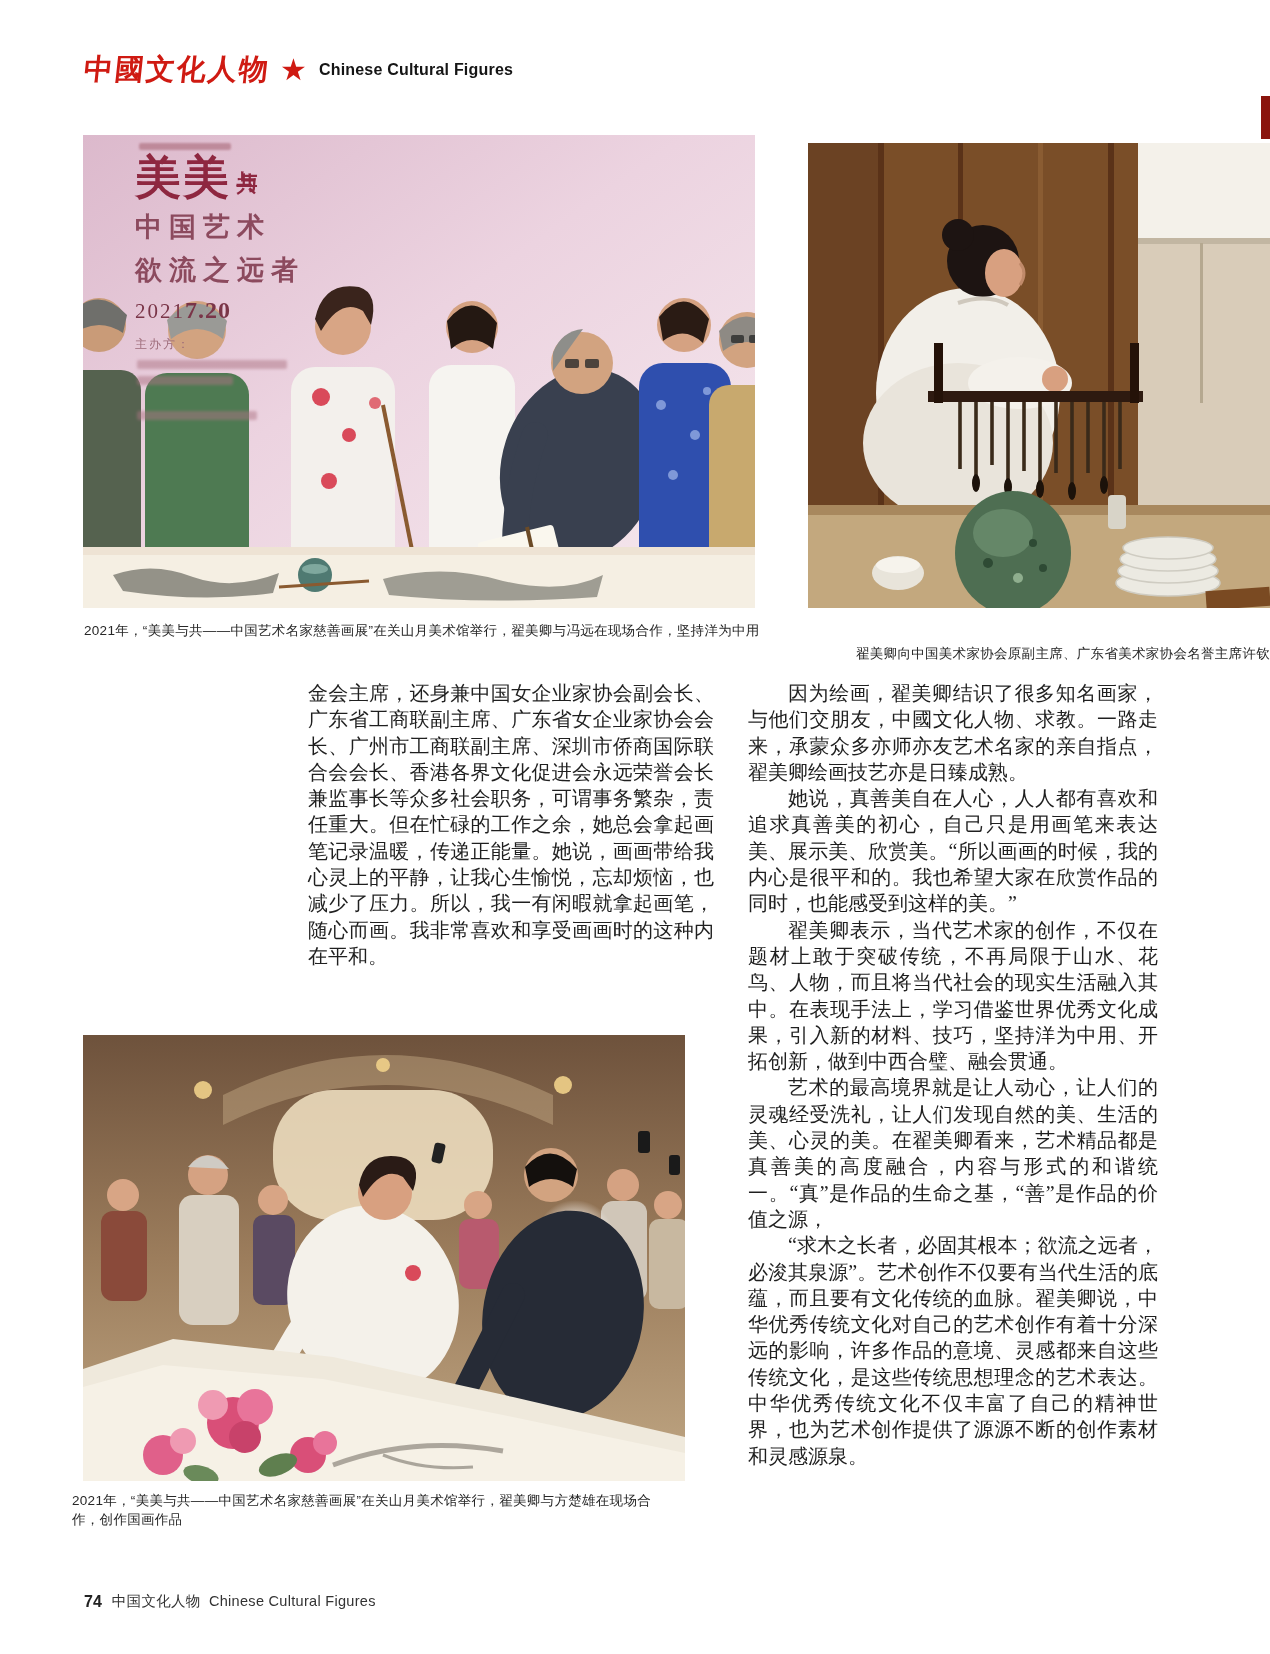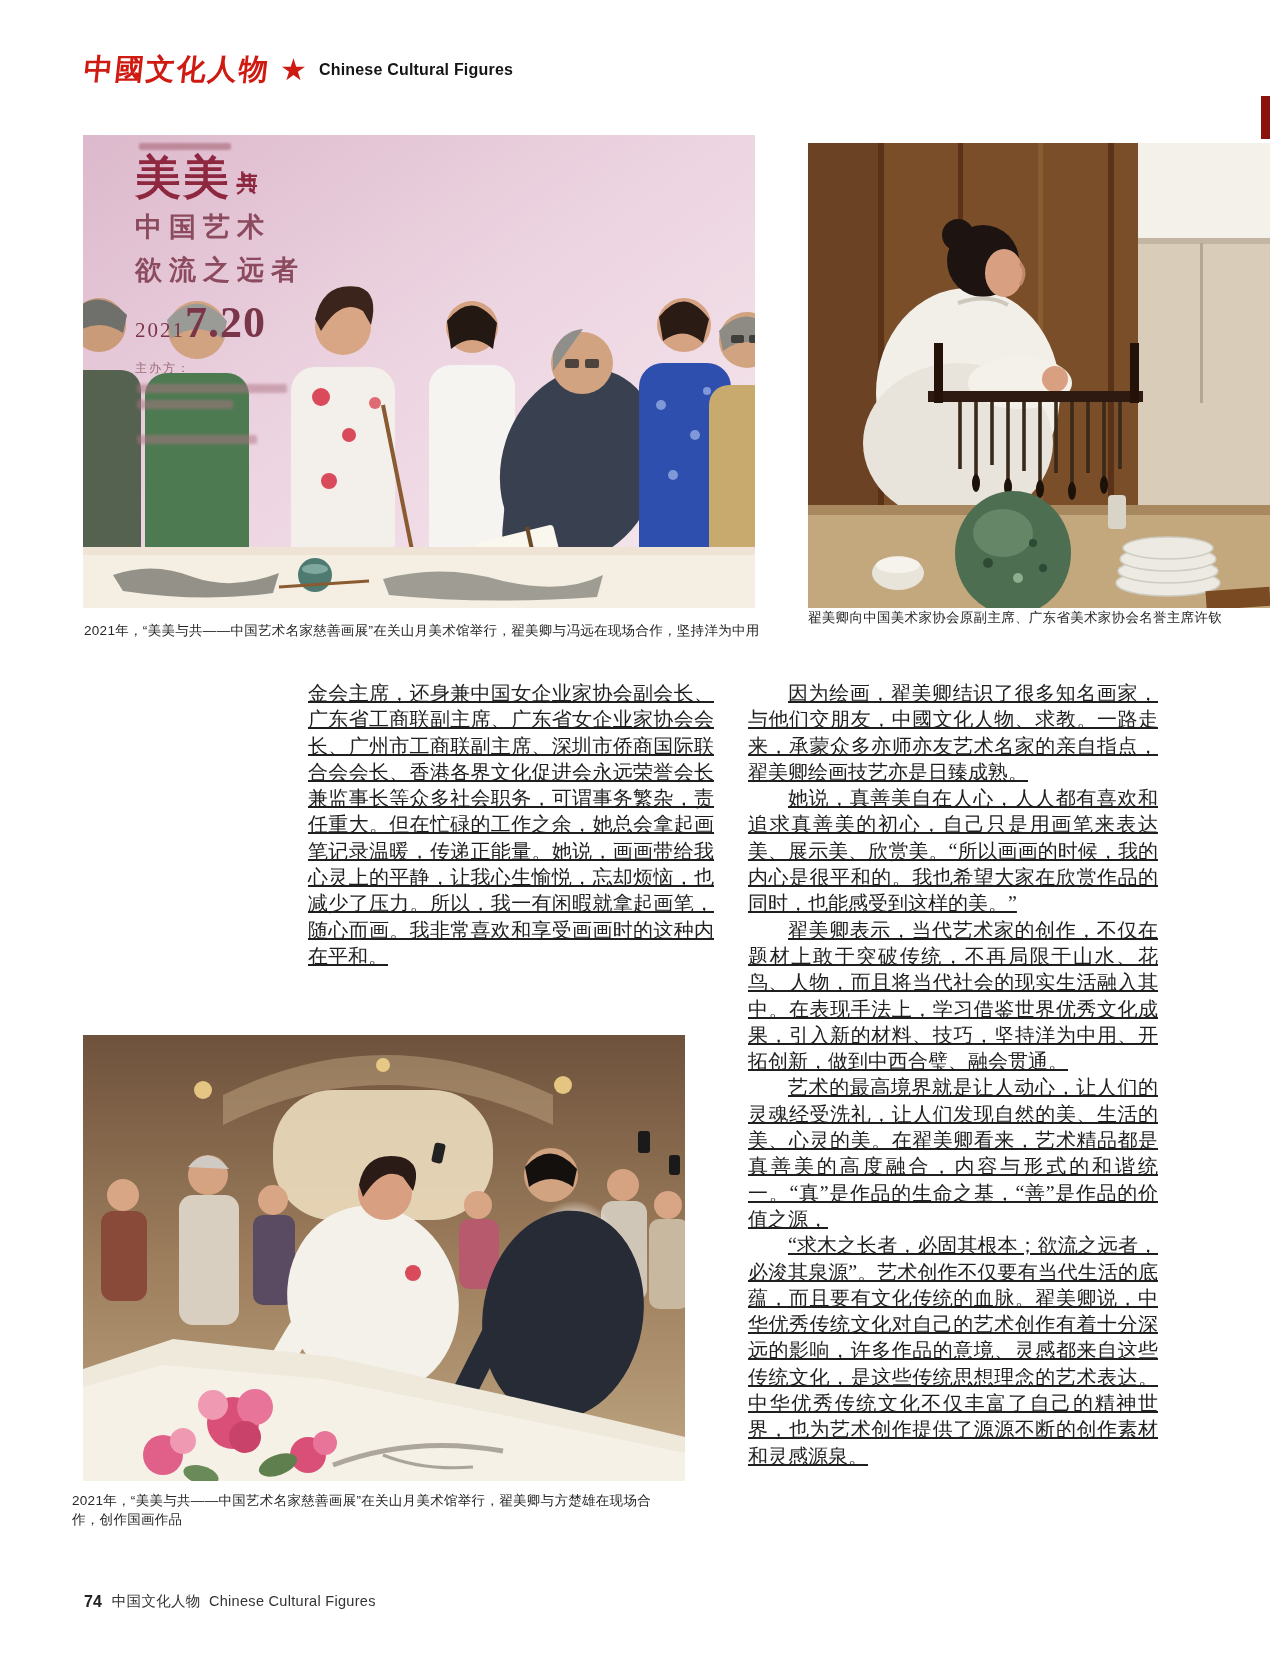--- a/index.html
+++ b/index.html
@@ -24,33 +24,33 @@
   .banner-logo{display:flex;align-items:flex-start;}
   .banner-logo-main{font-family:"Liberation Serif","DejaVu Serif",serif;font-weight:bold;
                     font-size:46px;line-height:1.05;color:#8e2740;letter-spacing:2px;}
   .banner-logo-side{writing-mode:vertical-rl;font-family:"Liberation Serif","DejaVu Serif",serif;
                     font-weight:bold;font-size:21px;color:#8e2740;margin-left:2px;letter-spacing:2px;}
   .banner-mini{width:92px;height:7px;background:#a4606f;opacity:.55;border-radius:2px;margin:2px 0 4px 4px;filter:blur(1px);}
   .banner-title{font-family:"Liberation Serif","DejaVu Serif",serif;font-size:27px;
                 letter-spacing:7px;color:#8c4a5e;font-weight:600;margin-top:7px;}
   .banner-date{margin-top:9px;color:#7a3548;font-family:"Liberation Serif","DejaVu Serif",serif;}
   .banner-date .yr{font-size:21px;letter-spacing:2px;}
-  .banner-date .day{font-size:44px;font-weight:bold;letter-spacing:1px;}
+  .banner-date .day{font-size:24px;font-weight:bold;letter-spacing:1px;}
   .banner-org{margin-top:12px;font-size:12px;color:#9c6a78;letter-spacing:2px;}
   .blur-line{width:150px;height:9px;background:#ad7484;opacity:.5;border-radius:2px;margin:7px 0 0 2px;filter:blur(1.4px);}
   .blur-line.short{width:96px;}
   .blur-line.lower{margin-top:26px;width:120px;}
   
   .caption{position:absolute;font-size:13.5px;color:#272727;letter-spacing:0.3px;line-height:19px;font-weight:500;}
   .cap1{left:84px;top:621px;width:700px;white-space:nowrap;}
-  .cap2{left:808px;top:608px;width:462px;white-space:nowrap;overflow:hidden;}
+  .cap2{left:808px;top:644px;width:462px;white-space:nowrap;overflow:hidden;text-align:right;}
   .cap3{left:72px;top:1491px;width:604px;}
   
   .col{position:absolute;top:680px;font-family:"Liberation Serif","DejaVu Serif",serif;
-       font-size:20px;line-height:26.3px;color:#1f1f1f;text-align:justify;text-decoration:underline;}
+       font-size:20px;line-height:26.3px;color:#1f1f1f;text-align:justify;}
   .col p{margin:0;}
   .col p.ind{text-indent:2em;}
   .col-left{left:308px;width:406px;}
   .col-right{left:748px;width:410px;}
   
   .folio{position:absolute;left:84px;top:1592px;display:flex;align-items:flex-end;color:#222;}
   .folio-num{font-weight:bold;font-size:16px;margin-right:10px;}
   .folio-text{font-size:14.5px;color:#333;letter-spacing:0.3px;}
   .folio-text span{margin-right:4px;}
 </style>

